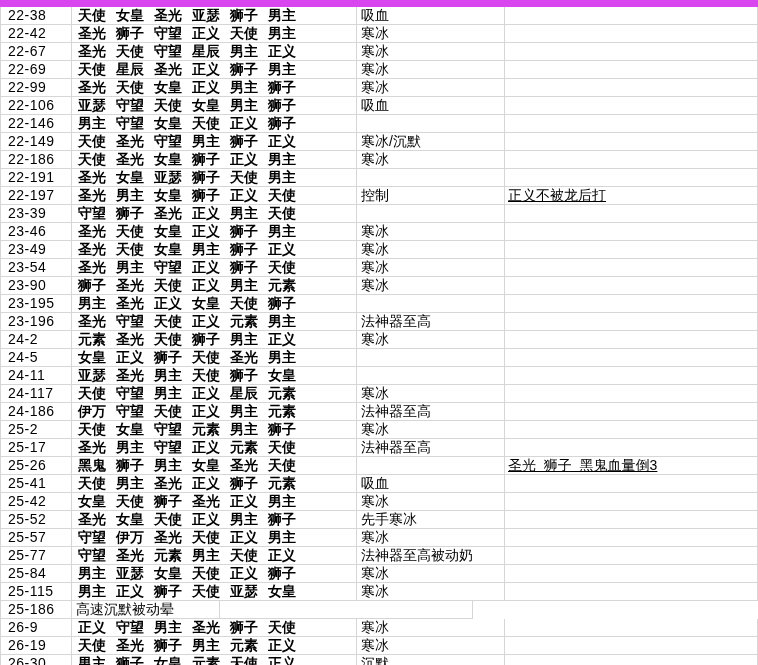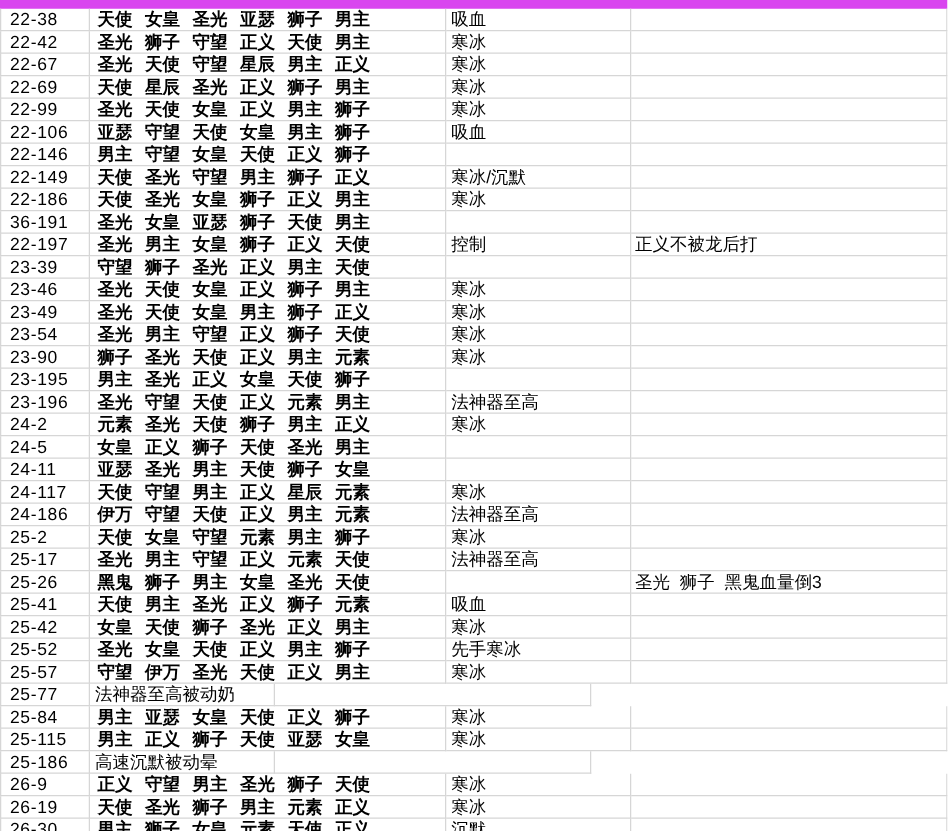--- a/index.html
+++ b/index.html
@@ -27,21 +27,21 @@
   }
   .cell.id {
     width: 72px;
     padding-left: 7px;
     border-left: 1px solid #d6d6d6;
     letter-spacing: 0.5px;
   }
   .cell.team { width: 285px; padding-left: 6px; font-weight: bold; }
   .cell.team .team-word { display: inline-block; margin-right: 10px; }
   .cell.note { width: 148px; padding-left: 4px; }
-  .cell.extra { width: 253px; padding-left: 3px; }
+  .cell.extra { width: 253px; padding-left: 3px; text-decoration: underline; }
 </style>
 </head>
 <body>
 
 <div class="sheet">
   <div id="table-body">
       <div class="row">
     <div class="cell id">22-38</div>
     <div class="cell team"><span class="team-word">天使</span><span class="team-word">女皇</span><span class="team-word">圣光</span><span class="team-word">亚瑟</span><span class="team-word">狮子</span><span class="team-word">男主</span></div>
     <div class="cell note">吸血</div>
@@ -89,21 +89,21 @@
     <div class="cell note">寒冰/沉默</div>
     <div class="cell extra"></div>
   </div>
       <div class="row">
     <div class="cell id">22-186</div>
     <div class="cell team"><span class="team-word">天使</span><span class="team-word">圣光</span><span class="team-word">女皇</span><span class="team-word">狮子</span><span class="team-word">正义</span><span class="team-word">男主</span></div>
     <div class="cell note">寒冰</div>
     <div class="cell extra"></div>
   </div>
       <div class="row">
-    <div class="cell id">36-191</div>
+    <div class="cell id">22-191</div>
     <div class="cell team"><span class="team-word">圣光</span><span class="team-word">女皇</span><span class="team-word">亚瑟</span><span class="team-word">狮子</span><span class="team-word">天使</span><span class="team-word">男主</span></div>
     <div class="cell note"></div>
     <div class="cell extra"></div>
   </div>
       <div class="row">
     <div class="cell id">22-197</div>
     <div class="cell team"><span class="team-word">圣光</span><span class="team-word">男主</span><span class="team-word">女皇</span><span class="team-word">狮子</span><span class="team-word">正义</span><span class="team-word">天使</span></div>
     <div class="cell note">控制</div>
     <div class="cell extra">正义不被龙后打</div>
   </div>
@@ -216,20 +216,21 @@
     <div class="cell extra"></div>
   </div>
       <div class="row">
     <div class="cell id">25-57</div>
     <div class="cell team"><span class="team-word">守望</span><span class="team-word">伊万</span><span class="team-word">圣光</span><span class="team-word">天使</span><span class="team-word">正义</span><span class="team-word">男主</span></div>
     <div class="cell note">寒冰</div>
     <div class="cell extra"></div>
   </div>
       <div class="row">
     <div class="cell id">25-77</div>
+    <div class="cell team"><span class="team-word">守望</span><span class="team-word">圣光</span><span class="team-word">元素</span><span class="team-word">男主</span><span class="team-word">天使</span><span class="team-word">正义</span></div>
     <div class="cell note">法神器至高被动奶</div>
     <div class="cell extra"></div>
   </div>
       <div class="row">
     <div class="cell id">25-84</div>
     <div class="cell team"><span class="team-word">男主</span><span class="team-word">亚瑟</span><span class="team-word">女皇</span><span class="team-word">天使</span><span class="team-word">正义</span><span class="team-word">狮子</span></div>
     <div class="cell note">寒冰</div>
     <div class="cell extra"></div>
   </div>
       <div class="row">

